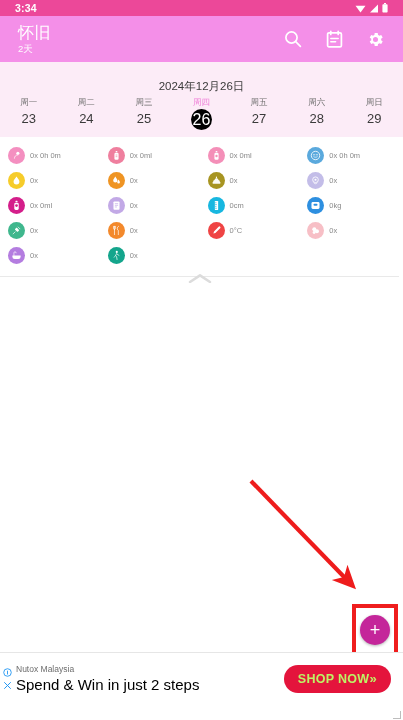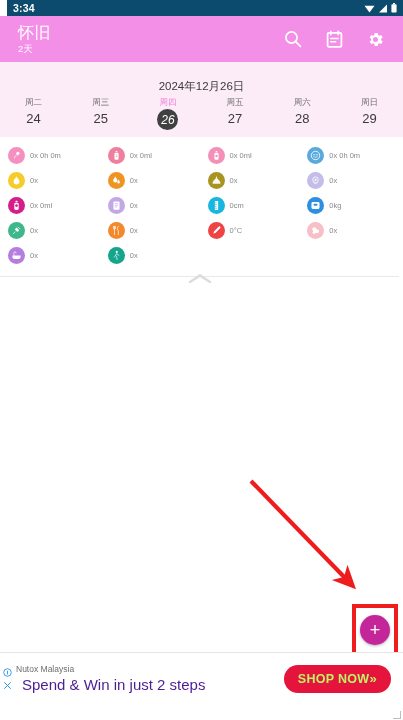--- a/index.html
+++ b/index.html
@@ -6,24 +6,23 @@
   html, body { width:403px; height:720px; }
   body {
     font-family:"Liberation Sans","DejaVu Sans",sans-serif;
     background:#ffffff;
     overflow:hidden;
     position:relative;
   }
 
   
   .statusbar{
-    height:16px; background:#0c4a6e; position:relative;
+    height:16px; background:#ec4899; position:relative;
     display:flex; align-items:center; justify-content:space-between;
-    padding:0 6px;
-    margin-left:7px;
+    padding:0 15px;
   }
   .statusbar .clock{ font-size:10.5px; font-weight:bold; color:#ffffff; letter-spacing:.2px; }
   .sb-icons{ display:flex; align-items:center; gap:3px; }
   .sb-icons svg{ display:block; }
 
   
   .appbar{
     height:46px; background:#f48fe8;
     display:flex; padding:0 14px 0 18px;
   }
@@ -41,22 +40,22 @@
   .days{ display:flex; }
   .day{ flex:1; display:flex; flex-direction:column; align-items:center; }
   .day .dow{ font-size:8.5px; color:#6f6f6f; line-height:12px; }
   .day .num{
     font-size:13px; color:#3a3a3a; line-height:20px;
     width:20px; height:20px; display:flex; align-items:center; justify-content:center;
     margin-top:1px;
   }
   .day.selected .dow{ color:#ef7fd8; }
   .day.selected .num{
-    background:#404040; color:#ffffff; border-radius:50%;
-    width:21px; height:21px; font-size:12px;font-style:italic;
+    background:#000000; color:#ffffff; border-radius:50%;
+    width:21px; height:21px; font-size:16px;
   }
 
   
   .summary{ background:#ffffff; padding:6px 4px 0 0; }
   .grid{ display:flex; flex-wrap:wrap; }
   .cell{
     width:25%; display:flex; align-items:center; gap:5px;
     padding:4px 2px 4px 8px; height:25px;
   }
   .badge{
@@ -99,21 +98,21 @@
     background:#ffffff; border-top:1px solid #e6e6e6;
     display:flex; align-items:center;
   }
   .ad-badges{
     width:14px; display:flex; flex-direction:column; align-items:center;
     justify-content:center; gap:4px; padding-left:1px;
   }
   .ad-badges svg{ display:block; }
   .ad-text{ flex:1; padding-left:2px; }
   .ad-advertiser{ font-size:8.5px; color:#6d6d6d; line-height:12px; }
-  .ad-headline{ font-size:15px; color:#4c1d95; line-height:20px;margin-left:6px; }
+  .ad-headline{ font-size:15px; color:#000000; line-height:20px; }
   .ad-cta{
     margin-right:12px; background:#e4143c; color:#bef264; border-radius:16px;
     height:28px; padding:0 14px; display:flex; align-items:center; 
     font-size:12.5px; font-weight:bold; letter-spacing:.3px; white-space:nowrap;
   }
   .ad-cta .chev2{ font-size:13px; }
 
   .navhint{
     position:absolute; right:2px; bottom:1px; width:8px; height:8px;
     border-right:1px solid #bdbdbd; border-bottom:1px solid #bdbdbd;
@@ -169,20 +168,24 @@
       <svg width="19" height="19" viewBox="0 0 24 24">
         <path fill="#ffffff" d="M19.1 12.9a7.3 7.3 0 000-1.8l2-1.5-1.9-3.3-2.4.9a7.4 7.4 0 00-1.6-.9l-.4-2.5h-3.8l-.4 2.5c-.6.2-1.1.5-1.6.9l-2.4-.9-1.9 3.3 2 1.5a7.3 7.3 0 000 1.8l-2 1.5 1.9 3.3 2.4-.9c.5.4 1 .7 1.6.9l.4 2.5h3.8l.4-2.5c.6-.2 1.1-.5 1.6-.9l2.4.9 1.9-3.3-2-1.5zM12 15.2A3.2 3.2 0 1115.2 12 3.2 3.2 0 0112 15.2z"></path>
       </svg>
     </span>
   </div>
 </div>
 
 <div class="datestrip">
   <div class="date-title">2024年12月26日</div>
   <div class="days" id="days-row">
+      <div class="day">
+        <span class="dow">周一</span>
+        <span class="num">23</span>
+      </div>
       <div class="day">
         <span class="dow">周二</span>
         <span class="num">24</span>
       </div>
       <div class="day">
         <span class="dow">周三</span>
         <span class="num">25</span>
       </div>
       <div class="day selected">
         <span class="dow">周四</span>

